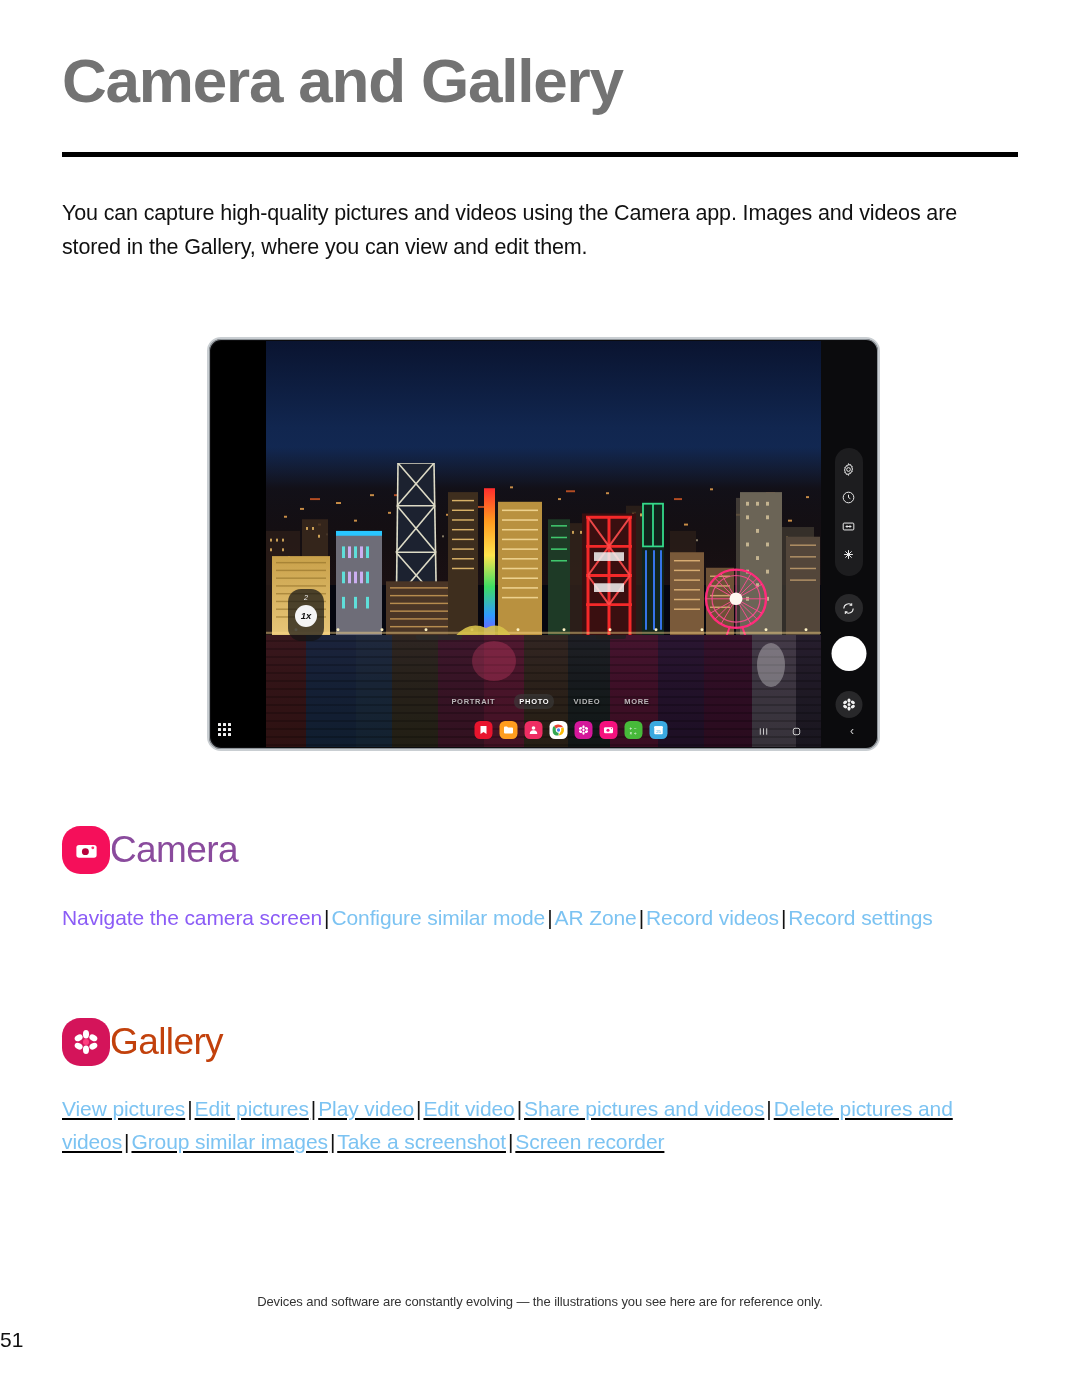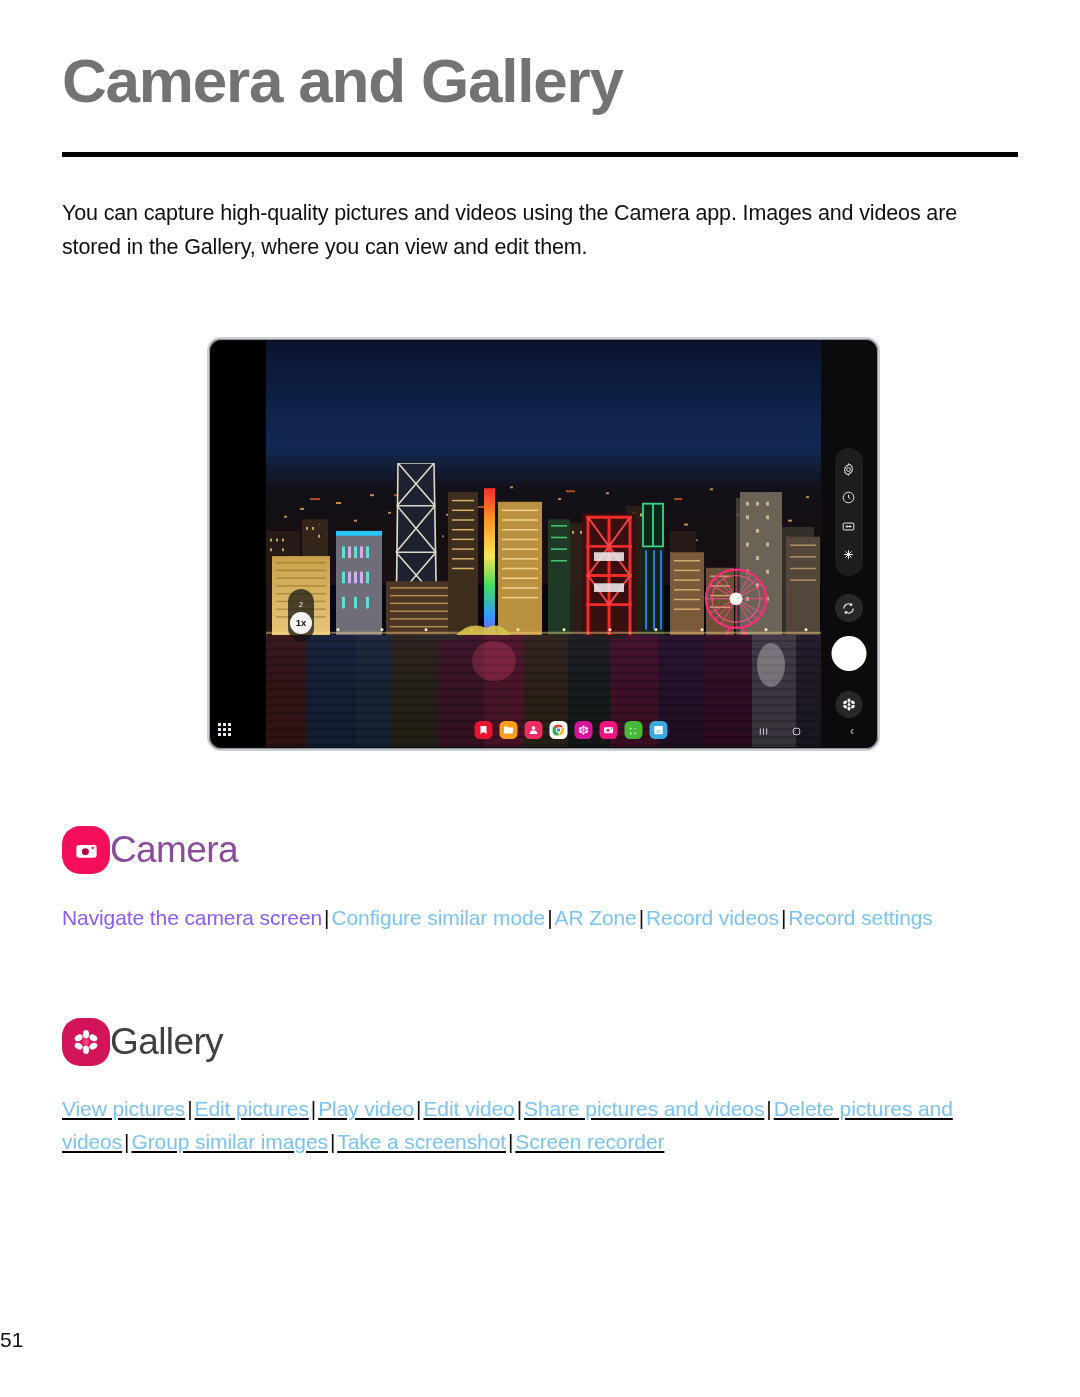--- a/index.html
+++ b/index.html
@@ -59,24 +59,25 @@
     position:absolute; left:0; bottom:0; width:100%; height:27.5%;
     background: linear-gradient(180deg,#1c1020 0%,#120a16 40%,#0a060d 100%);
     overflow:hidden;
   }
   .water-refl { position:absolute; inset:0; }
   .skyline { position:absolute; left:0; top:30%; width:100%; height:43%; }
 
   
   .zoom-ctl {
     position:absolute; left:22px; top:61%;
-    width:26px; height:52px; border-radius:13px;
+    width:36px; height:52px; border-radius:13px;
     background: rgba(20,20,20,.72);
-    display:flex; flex-direction:column; align-items:center; justify-content:center;
+    display:flex; flex-direction:column; align-items:center; justify-content:flex-start;
     padding-top:4px;
+    font-style:italic;
   }
   .zoom-ctl .z2 { color:#f2f2f2; font-size:7px; line-height:9px; }
   .zoom-ctl .z1 {
     margin-top:3px; width:22px; height:22px; border-radius:50%;
     background:#f4f4f4; color:#111; font-size:9.5px; font-weight:700;
     display:flex; align-items:center; justify-content:center;
   }
 
   
   .right-rail { position:absolute; right:0; top:0; width:55px; height:100%; background:#0b0b0d; }
@@ -527,20 +528,26 @@
               <rect x="150" y="-3" width="46" height="8" rx="3" fill="#2a2a2a" opacity=".8"></rect>
               <rect x="330" y="-2" width="30" height="6" rx="2" fill="#1f1f1f" opacity=".8"></rect>
             </svg>
           </div>
 
           <div class="zoom-ctl">
             <span class="z2">2</span>
             <span class="z1">1x</span>
           </div>
 
+          <div class="modes">
+            <span class="mode">PORTRAIT</span>
+            <span class="mode active">PHOTO</span>
+            <span class="mode">VIDEO</span>
+            <span class="mode">MORE</span>
+          </div>
         </div>
 
         <div class="right-rail">
           <div class="rail-pill">
             <span class="rail-ico">
               <svg viewBox="0 0 24 24" fill="none" stroke="currentColor" stroke-width="1.6">
                 <circle cx="12" cy="12" r="3"></circle>
                 <path d="M12 2.6l1.1 2.1 2.3-.5.6 2.3 2.2.9-1 2.1 1.6 1.7-1.6 1.7 1 2.1-2.2.9-.6 2.3-2.3-.5L12 21.4l-1.1-2.1-2.3.5-.6-2.3-2.2-.9 1-2.1L5.2 12.8 6.8 11.1l-1-2.1 2.2-.9.6-2.3 2.3.5z"></path>
               </svg>
             </span>
@@ -712,22 +719,23 @@
             <ellipse cx="12" cy="18.7" rx="2.6" ry="3.6"></ellipse>
             <ellipse cx="18.3" cy="8.4" rx="3.6" ry="2.6" transform="rotate(30 18.3 8.4)"></ellipse>
             <ellipse cx="5.7" cy="15.6" rx="3.6" ry="2.6" transform="rotate(30 5.7 15.6)"></ellipse>
             <ellipse cx="18.3" cy="15.6" rx="3.6" ry="2.6" transform="rotate(-30 18.3 15.6)"></ellipse>
             <ellipse cx="5.7" cy="8.4" rx="3.6" ry="2.6" transform="rotate(-30 5.7 8.4)"></ellipse>
           </g>
           <circle cx="12" cy="12" r="2.6" fill="#ff3d7f"></circle>
         </svg>
       </span>
     </span>
-    <span class="app-name" style="color:#404040">Gallery</span>
+    <span class="app-name" style="color:#c2410c">Gallery</span>
   </div>
 
   <div class="linkrow" style="left:62px; top:1092px;text-decoration:underline;">
     <a href="#" style="color:#7cc3f2">View pictures</a><span class="sep">|</span><a href="#" style="color:#7cc3f2">Edit pictures</a><span class="sep">|</span><a href="#" style="color:#7cc3f2">Play video</a><span class="sep">|</span><a href="#" style="color:#7cc3f2">Edit video</a><span class="sep">|</span><a href="#" style="color:#7cc3f2">Share pictures and videos</a><span class="sep">|</span><a href="#" style="color:#7cc3f2">Delete pictures and videos</a><span class="sep">|</span><a href="#" style="color:#7cc3f2">Group similar images</a><span class="sep">|</span><a href="#" style="color:#7cc3f2">Take a screenshot</a><span class="sep">|</span><a href="#" style="color:#7cc3f2">Screen recorder</a>
   </div>
 
+  <div class="footnote">Devices and software are constantly evolving — the illustrations you see here are for reference only.</div>
   <div class="pagenum">51</div>
 
 </div>
 
 </body></html>

